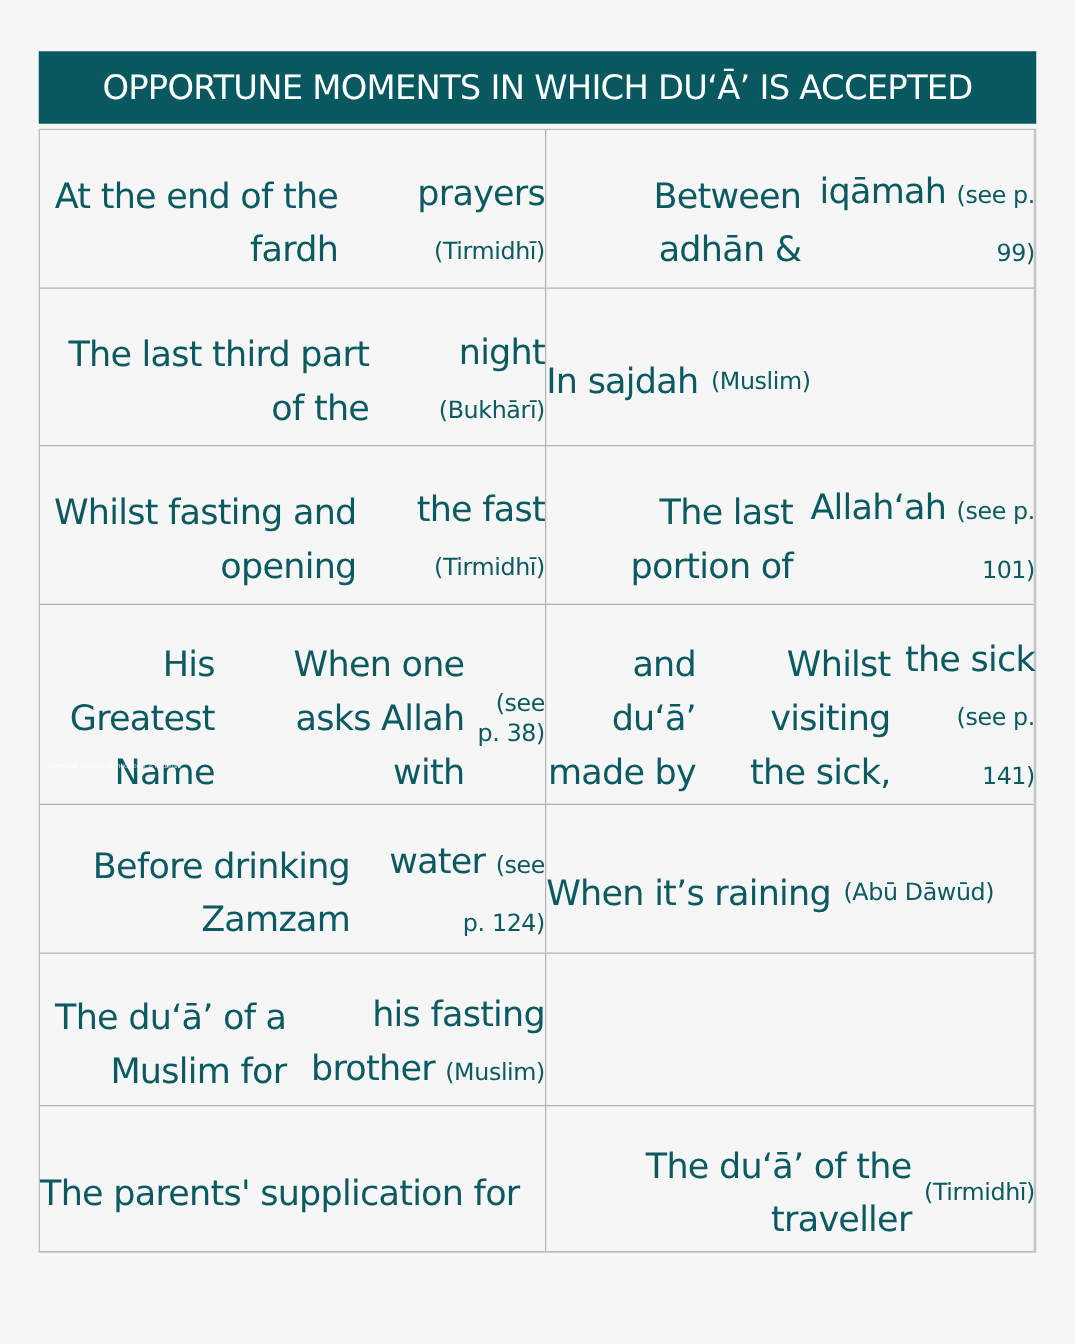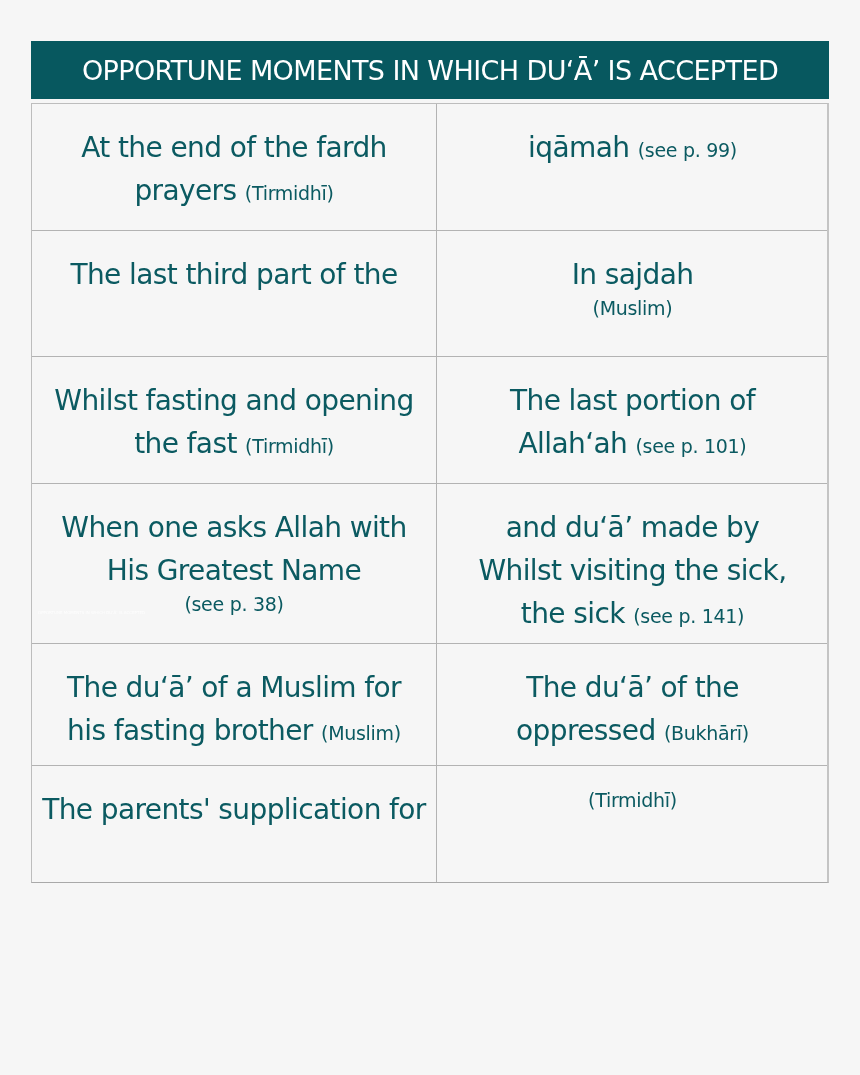--- a/index.html
+++ b/index.html
@@ -5,22 +5,22 @@
   html, body { margin:0; padding:0; }
   body { width:860px; height:1075px; background:#f6f6f6; position:relative; overflow:hidden;
          font-family:"DejaVu Sans", sans-serif; }
   .header { position:absolute; left:31px; top:41px; width:798px; height:58px; background:#07585f;
             color:#ffffff; display:flex; align-items:center; justify-content:center;
             font-size:27px; letter-spacing:-0.6px; font-weight:normal; white-space:nowrap; }
   .grid { position:absolute; left:31px; top:103px; width:798px; border:1px solid #bdbdbd;
           border-right:2px solid #c4c4c4; border-bottom:1px solid #a9a9a9; box-sizing:border-box; }
   .row { display:flex; border-bottom:1px solid #b3b3b3; box-sizing:border-box; }
   .row:last-child { border-bottom:none; }
-  .cell { flex:0 0 auto; display:flex; flex-direction:column; align-items:center; justify-content:flex-start;
-          text-align:right; color:#0b5a61; box-sizing:border-box; padding-top:22px; position:relative; }
+  .cell { flex:0 0 auto; display:flex; align-items:center; justify-content:flex-start;
+          text-align:right; color:#0b5a61; box-sizing:border-box; padding-top:22px; position:relative;gap:10px; }
   .cell.left { width:405px; border-right:1px solid #b3b3b3; }
   .cell.right { width:391px; }
   .main { font-size:28px; line-height:43px; letter-spacing:-0.6px; }
   .ref { font-size:19px; letter-spacing:-0.3px; }
   .ref-line { font-size:19px; line-height:24px; letter-spacing:-0.3px; }
   .watermark { position:absolute; left:6px; bottom:28px; font-size:4px; color:#ffffff; opacity:0.9; white-space:nowrap; }
 </style>
 </head>
 <body>
 
@@ -28,66 +28,75 @@
   <span>OPPORTUNE MOMENTS IN WHICH DU‘Ā’ IS ACCEPTED</span>
 </div>
 
 <div class="grid" id="grid">
     <div class="row" style="height: 127px;">
       <div class="cell left">
         <div class="main"><span>At the end of the fardh</span></div>
         <div class="main"><span>prayers</span> <span class="ref">(Tirmidhī)</span></div>
       </div>
       <div class="cell right">
+        <div class="main"><span>Between adhān &amp;</span></div>
         <div class="main"><span>iqāmah</span> <span class="ref">(see p. 99)</span></div>
       </div>
     </div>
     <div class="row" style="height: 126px;">
       <div class="cell left">
         <div class="main"><span>The last third part of the</span></div>
+        <div class="main"><span>night</span> <span class="ref">(Bukhārī)</span></div>
       </div>
       <div class="cell right">
         <div class="main"><span>In sajdah</span></div>
         <div class="ref-line">(Muslim)</div>
       </div>
     </div>
     <div class="row" style="height: 127px;">
       <div class="cell left">
         <div class="main"><span>Whilst fasting and opening</span></div>
         <div class="main"><span>the fast</span> <span class="ref">(Tirmidhī)</span></div>
       </div>
       <div class="cell right">
         <div class="main"><span>The last portion of</span></div>
         <div class="main"><span>Allah‘ah</span> <span class="ref">(see p. 101)</span></div>
       </div>
     </div>
     <div class="row" style="height: 160px;">
       <div class="cell left">
+        <div class="main"><span>His Greatest Name</span></div>
         <div class="main"><span>When one asks Allah with</span></div>
-        <div class="main"><span>His Greatest Name</span></div>
         <div class="ref-line">(see p. 38)</div>
         <div class="watermark">OPPORTUNE MOMENTS IN WHICH DU‘Ā’ IS ACCEPTED</div>
       </div>
       <div class="cell right">
         <div class="main"><span>and du‘ā’ made by</span></div>
         <div class="main"><span>Whilst visiting the sick,</span></div>
         <div class="main"><span>the sick</span> <span class="ref">(see p. 141)</span></div>
       </div>
     </div>
+    <div class="row" style="height: 119px;">
+      <div class="cell left">
+        <div class="main"><span>Before drinking Zamzam</span></div>
+        <div class="main"><span>water</span> <span class="ref">(see p. 124)</span></div>
+      </div>
+      <div class="cell right">
+        <div class="main"><span>When it’s raining</span></div>
+        <div class="ref-line">(Abū Dāwūd)</div>
+      </div>
+    </div>
     <div class="row" style="height: 122px;">
       <div class="cell left">
         <div class="main"><span>The du‘ā’ of a Muslim for</span></div>
         <div class="main"><span>his fasting brother</span> <span class="ref">(Muslim)</span></div>
-      </div>
-      <div class="cell right">
-        <div class="main"><span>The du‘ā’ of the</span></div>
-        <div class="main"><span>oppressed</span> <span class="ref">(Bukhārī)</span></div>
       </div>
     </div>
     <div class="row" style="height: 116px;">
       <div class="cell left">
         <div class="main"><span>The parents' supplication for</span></div>
       </div>
       <div class="cell right">
+        <div class="main"><span>The du‘ā’ of the traveller</span></div>
         <div class="ref-line">(Tirmidhī)</div>
       </div>
     </div>
   </div>
 
 </body></html>

